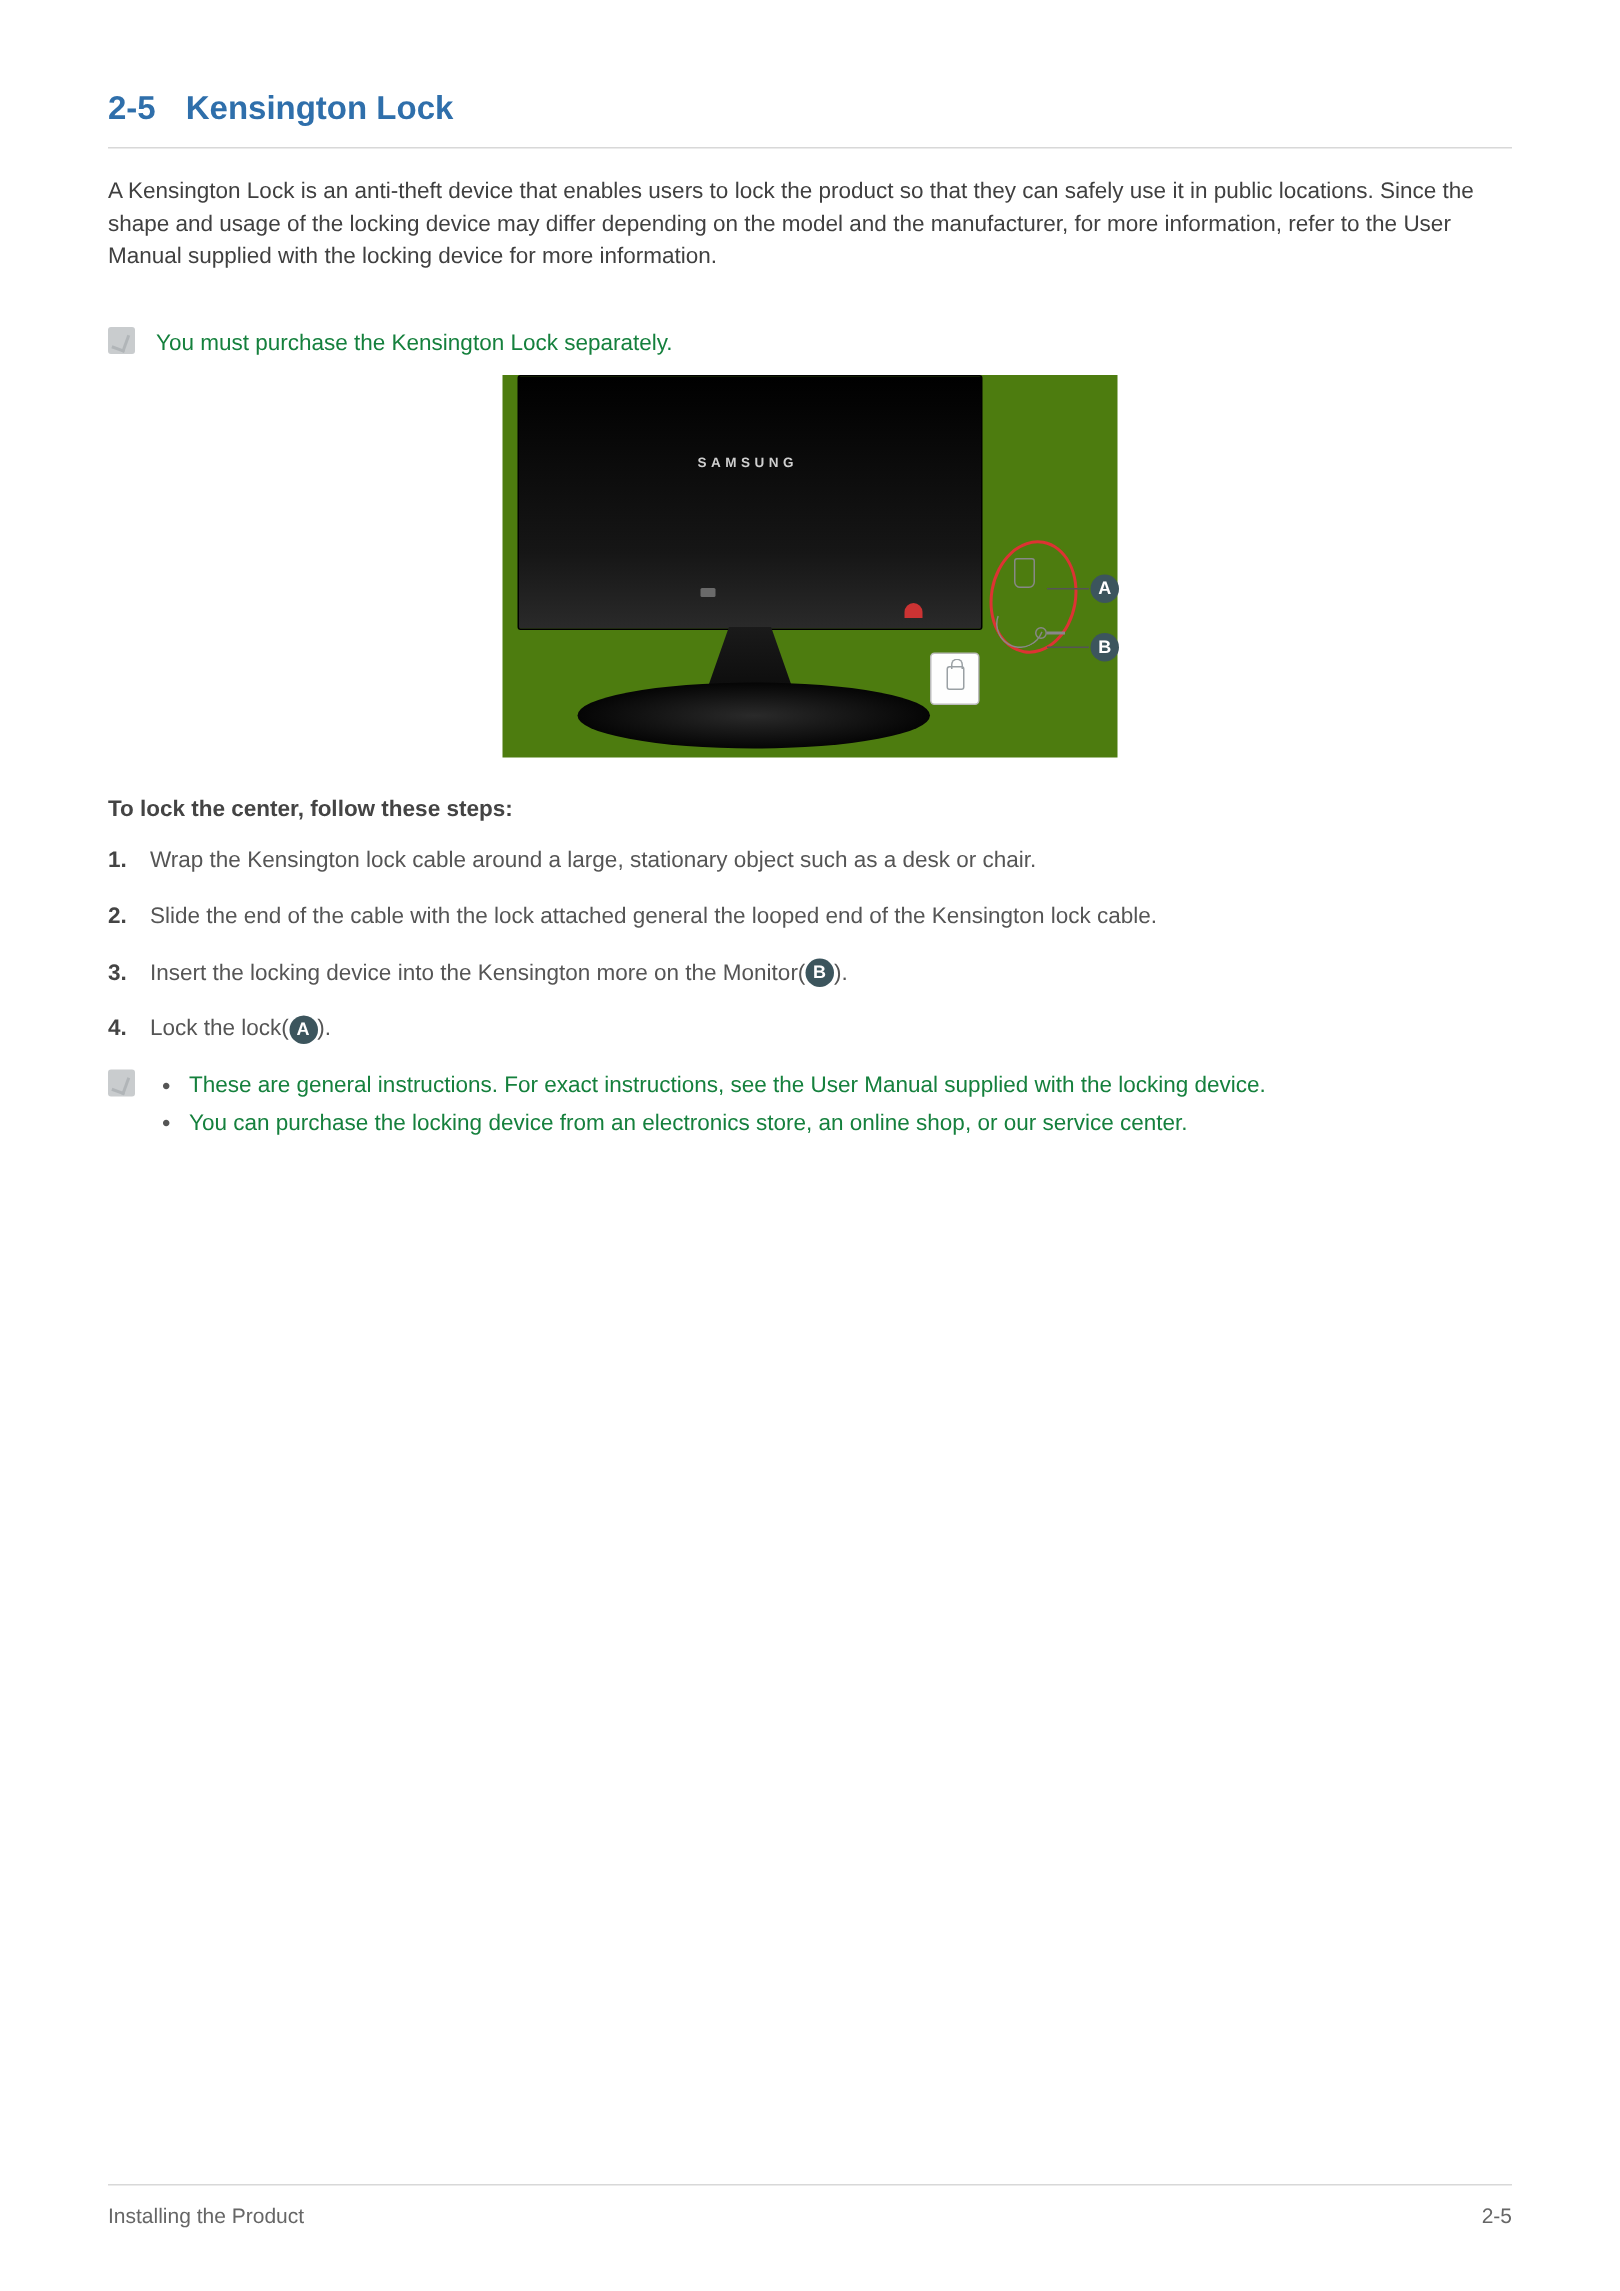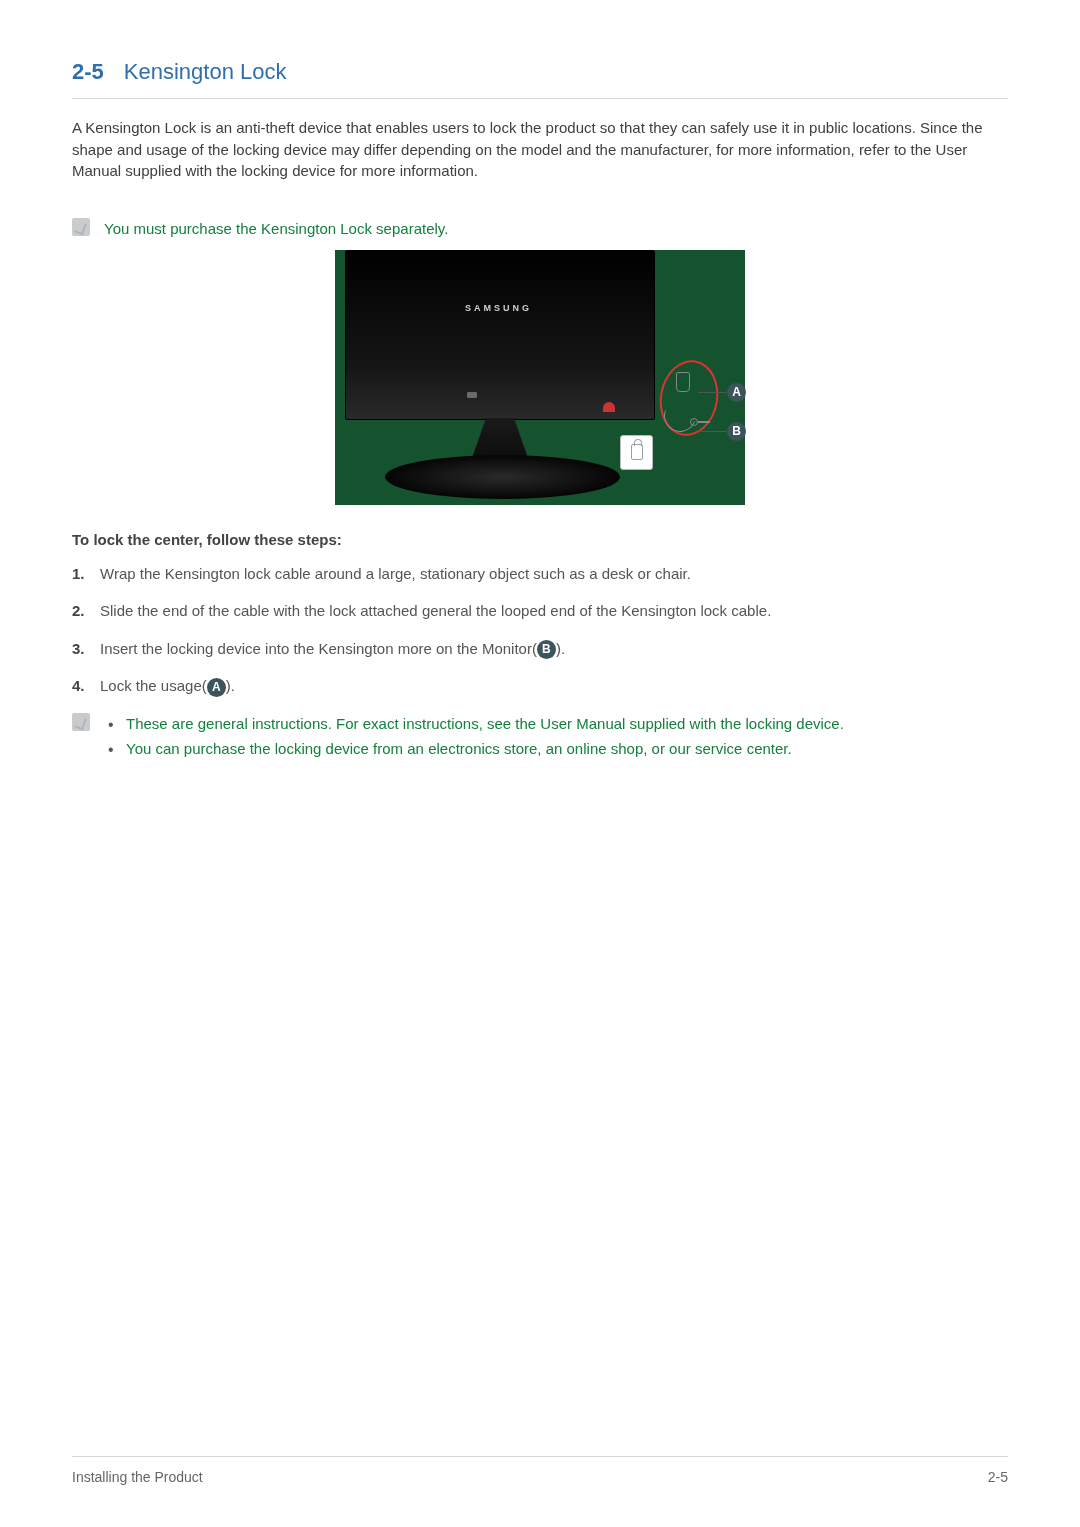--- a/index.html
+++ b/index.html
@@ -1,30 +1,30 @@
 <!DOCTYPE html>
 <html><head>
 <meta charset="utf-8">
 <style>
   * { box-sizing: border-box; margin: 0; padding: 0; }
   html, body { width: 1080px; height: 1527px; background: #ffffff; font-family: Arial, Helvetica, sans-serif; color: #444; font-size: 15px; line-height: 1.45; }
   .page { padding: 56px 72px 40px 72px; position: relative; height: 100%; }
   .section-heading { display: flex; align-items: baseline; gap: 20px; padding-bottom: 10px; border-bottom: 1px solid #d8d8d8; margin-bottom: 18px; }
   .section-number { color: #2f6fab; font-size: 22px; font-weight: bold; }
-  .section-title { color: #2f6fab; font-size: 22px; font-weight: normal; }
+  .section-title { color: #2f6fab; font-size: 22px; font-weight: bold; }
   .intro-para { color: #404040; margin-bottom: 36px; }
   .note-row { display: flex; align-items: flex-start; gap: 14px; margin-bottom: 10px; }
   .note-icon { width: 18px; height: 18px; flex: 0 0 18px; border-radius: 2px; background: #c9ccce; position: relative; }
   .note-icon::after { content: ""; position: absolute; left: 4px; top: 4px; width: 7px; height: 10px; border: 2px solid #9aa0a4; border-top: none; border-left: none; transform: rotate(20deg); opacity: .5; }
   .note-text { color: #15803d; }
   .note-sublist { list-style: none; margin-left: 0; }
   .note-sublist li { position: relative; padding-left: 22px; margin-bottom: 4px; }
   .note-sublist li::before { content: "•"; position: absolute; left: 4px; top: 0; font-size: 16px; color: #555; }
   .figure-wrap { display: flex; justify-content: center; margin: 8px 0 24px 0; }
-  .figure { width: 410px; height: 255px; background: #14532d; position: relative; }
+  .figure { width: 410px; height: 255px; background: #4d7c0f; position: relative; }
   .monitor-back { position: absolute; left: 10px; top: 0; width: 310px; height: 170px; background: linear-gradient(#000 0%, #161616 70%, #2a2a2a 100%); border: 1px solid #000; border-radius: 2px; }
   .monitor-brand { position: absolute; left: 130px; top: 52px; color: #cfcfcf; font-size: 9px; letter-spacing: 3px; font-weight: bold; }
   .monitor-neck { position: absolute; left: 130px; top: 168px; width: 70px; height: 50px; background: linear-gradient(180deg,#1a1a1a,#0a0a0a); clip-path: polygon(30% 0, 70% 0, 95% 100%, 5% 100%); }
   .monitor-base { position: absolute; left: 50px; top: 205px; width: 235px; height: 44px; background: radial-gradient(ellipse at center, #2a2a2a 0%, #000 80%); border-radius: 50%; }
   .monitor-port { position: absolute; left: 132px; top: 142px; width: 10px; height: 6px; background: #6a6a6a; border-radius: 1px; }
   .monitor-slot { position: absolute; left: 268px; top: 152px; width: 12px; height: 10px; background: #c33; border-top-left-radius: 8px; border-top-right-radius: 8px; }
   .callout-box { position: absolute; left: 285px; top: 185px; width: 33px; height: 35px; border: 1px solid #bbb; border-radius: 3px; background: #fefefe; display: flex; align-items: center; justify-content: center; }
   .k-icon { width: 12px; height: 16px; border: 1.5px solid #9aa0a4; border-radius: 2px; position: relative; }
   .k-icon::before { content: ""; position: absolute; left: 2px; top: -6px; width: 6px; height: 6px; border: 1.5px solid #9aa0a4; border-bottom: none; border-radius: 4px 4px 0 0; }
   .lock-drawing { position: absolute; left: 325px; top: 110px; width: 85px; height: 90px; }
@@ -97,21 +97,21 @@
   <ol class="steps">
     <li><span>Wrap the Kensington lock cable around a large, stationary object such as a desk or chair.</span></li>
     <li><span>Slide the end of the cable with the lock attached general the looped end of the Kensington lock cable.</span></li>
     <li>
       <span class="inline-badge-wrap">
         <span>Insert the locking device into the Kensington more on the Monitor(</span><span class="badge">B</span><span>).</span>
       </span>
     </li>
     <li>
       <span class="inline-badge-wrap">
-        <span>Lock the usage(</span><span class="badge">A</span><span>).</span>
+        <span>Lock the lock(</span><span class="badge">A</span><span>).</span>
       </span>
     </li>
   </ol>
 
   <div class="note-row">
     <span class="note-icon"></span>
     <ul class="note-sublist note-text">
       <li>These are general instructions. For exact instructions, see the User Manual supplied with the locking device.</li>
       <li>You can purchase the locking device from an electronics store, an online shop, or our service center.</li>
     </ul>

